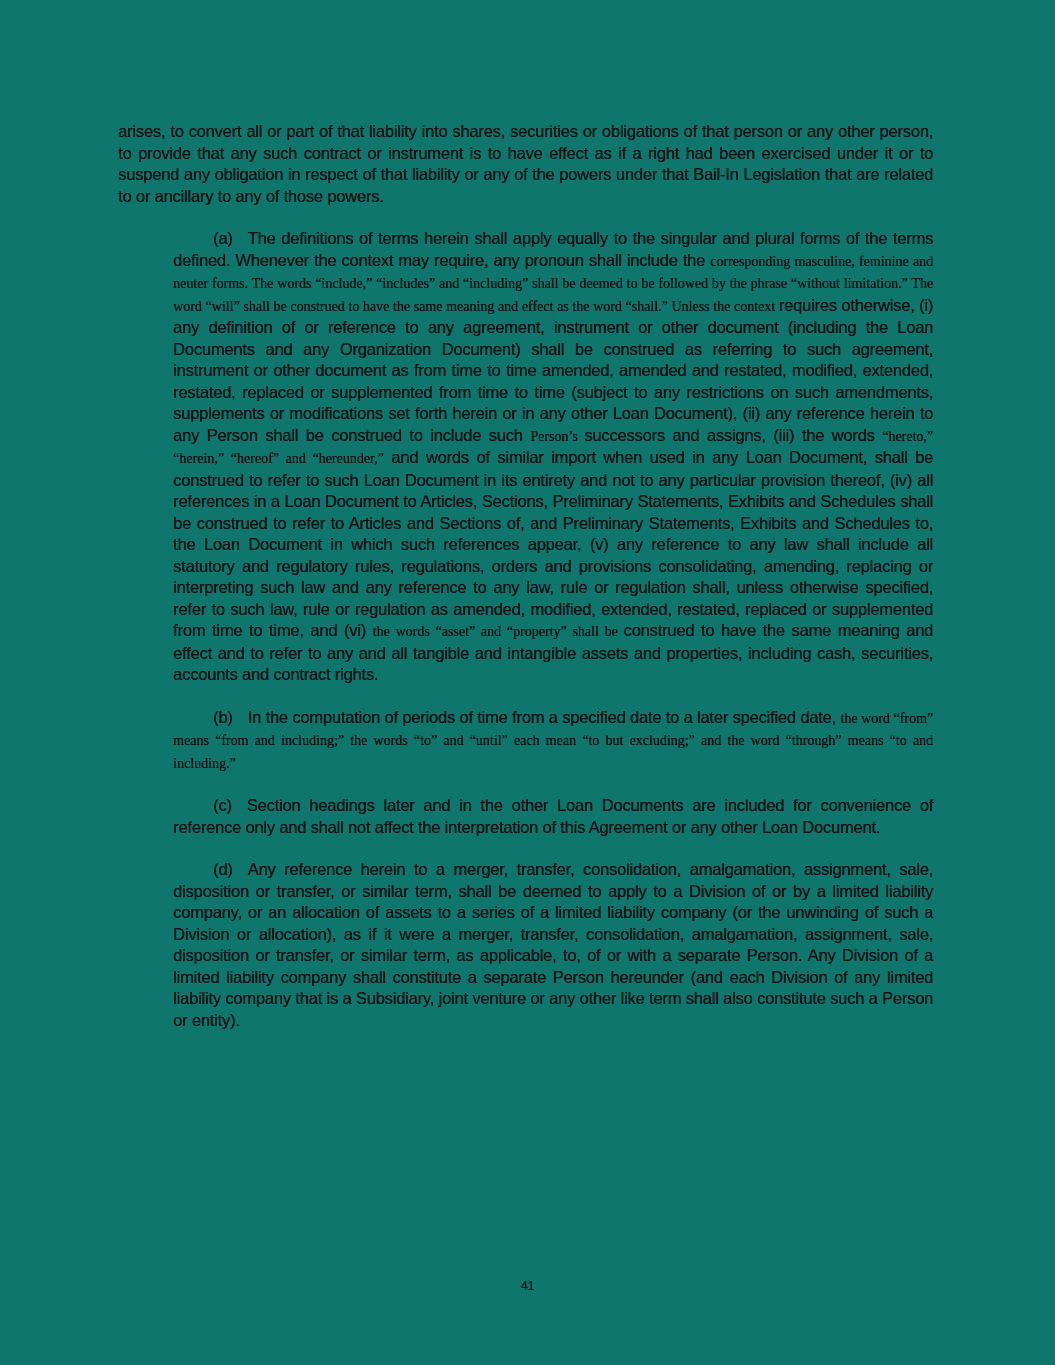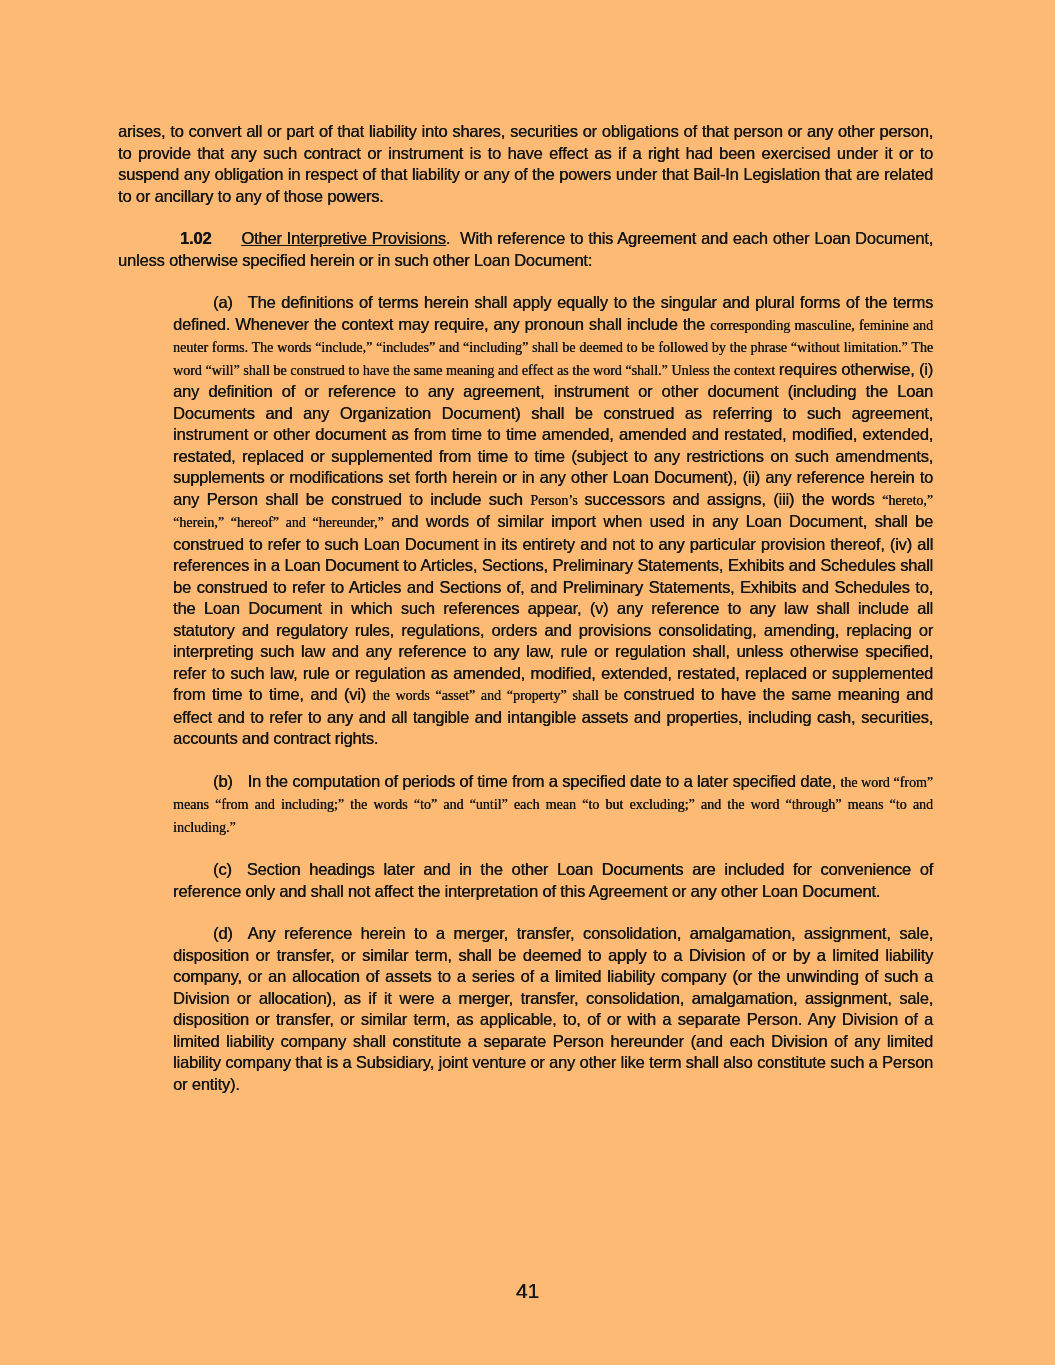--- a/index.html
+++ b/index.html
@@ -10,21 +10,21 @@
   body {
     width: 1055px;
     height: 1365px;
     position: relative;
     font-family: "Liberation Sans", sans-serif;
     color: #151515;
   }
   .page {
     position: absolute;
     inset: 0;
-    background: #fdba74;
+    background: #0f766e;
     overflow: hidden;
     padding-left: 44px;
   }
   .content {
     position: absolute;
     left: 118px;
     top: 121px;
     width: 815px;
   }
   .para {
@@ -59,31 +59,30 @@
   .tab {
     display: inline-block;
     height: 1px;
   }
   .pageno {
     position: absolute;
     left: 0;
     right: 0;
     top: 1279px;
     text-align: center;
-    font-size: 21px;
+    font-size: 12px;
     letter-spacing: 0;
     text-shadow: 0.35px 0 0 currentColor;
   }
 </style>
 </head>
 <body>
 
 <div class="page">
   <div class="content">
     <p class="para"><span>arises, to convert all or part of that liability into shares, securities or obligations of that person or any other person, to provide that any such contract or instrument is to have effect as if a right had been exercised under it or to suspend any obligation in respect of that liability or any of the powers under that Bail-In Legislation that are related to or ancillary to any of those powers.</span></p>
-    <p class="para heading"><span class="bold">1.02</span><span class="tab" style="width: 30px;"></span><span class="underline">Other Interpretive Provisions</span><span>.&nbsp; With reference to this Agreement and each other Loan Document, unless otherwise specified herein or in such other Loan Document:</span></p>
     <p class="para sub"><span>(a)</span><span class="tab" style="width: 15px;"></span><span>The definitions of terms herein shall apply equally to the singular and plural forms of the terms defined. Whenever the context may require, any pronoun shall include the </span><span class="serif">corresponding masculine, feminine and neuter forms. The words “include,” “includes” and “including” shall be deemed to be followed by the phrase “without limitation.” The word “will” shall be construed to have the same meaning and effect as the word “shall.” Unless the context </span><span>requires otherwise, (i) any definition of or reference to any agreement, instrument or other document (including the Loan Documents and any Organization Document) shall be construed as referring to such agreement, instrument or other document as from time to time amended, amended and restated, modified, extended, restated, replaced or supplemented from time to time (subject to any restrictions on such amendments, supplements or modifications set forth herein or in any other Loan Document), (ii) any reference herein to any Person shall be construed to include such </span><span class="serif">Person’s </span><span>successors and assigns, (iii) the words </span><span class="serif">“hereto,” “herein,” “hereof” and “hereunder,”</span><span> and words of similar import when used in any Loan Document, shall be construed to refer to such Loan Document in its entirety and not to any particular provision thereof, (iv) all references in a Loan Document to Articles, Sections, Preliminary Statements, Exhibits and Schedules shall be construed to refer to Articles and Sections of, and Preliminary Statements, Exhibits and Schedules to, the Loan Document in which such references appear, (v) any reference to any law shall include all statutory and regulatory rules, regulations, orders and provisions consolidating, amending, replacing or interpreting such law and any reference to any law, rule or regulation shall, unless otherwise specified, refer to such law, rule or regulation as amended, modified, extended, restated, replaced or supplemented from time to time, and (vi) </span><span class="serif">the words “asset” and “property” shall be </span><span>construed to have the same meaning and effect and to refer to any and all tangible and intangible assets and properties, including cash, securities, accounts and contract rights.</span></p>
     <p class="para sub"><span>(b)</span><span class="tab" style="width: 15px;"></span><span>In the computation of periods of time from a specified date to a later specified date, </span><span class="serif">the word “from” means “from and including;” the words “to” and “until” each mean “to but excluding;” and the word “through” means “to and including.”</span></p>
     <p class="para sub"><span>(c)</span><span class="tab" style="width: 15px;"></span><span>Section headings later and in the other Loan Documents are included for convenience of reference only and shall not affect the interpretation of this Agreement or any other Loan Document.</span></p>
     <p class="para sub"><span>(d)</span><span class="tab" style="width: 15px;"></span><span>Any reference herein to a merger, transfer, consolidation, amalgamation, assignment, sale, disposition or transfer, or similar term, shall be deemed to apply to a Division of or by a limited liability company, or an allocation of assets to a series of a limited liability company (or the unwinding of such a Division or allocation), as if it were a merger, transfer, consolidation, amalgamation, assignment, sale, disposition or transfer, or similar term, as applicable, to, of or with a separate Person. Any Division of a limited liability company shall constitute a separate Person hereunder (and each Division of any limited liability company that is a Subsidiary, joint venture or any other like term shall also constitute such a Person or entity).</span></p>
   </div>
   <div class="pageno">41</div>
 </div>
 
 </body></html>

